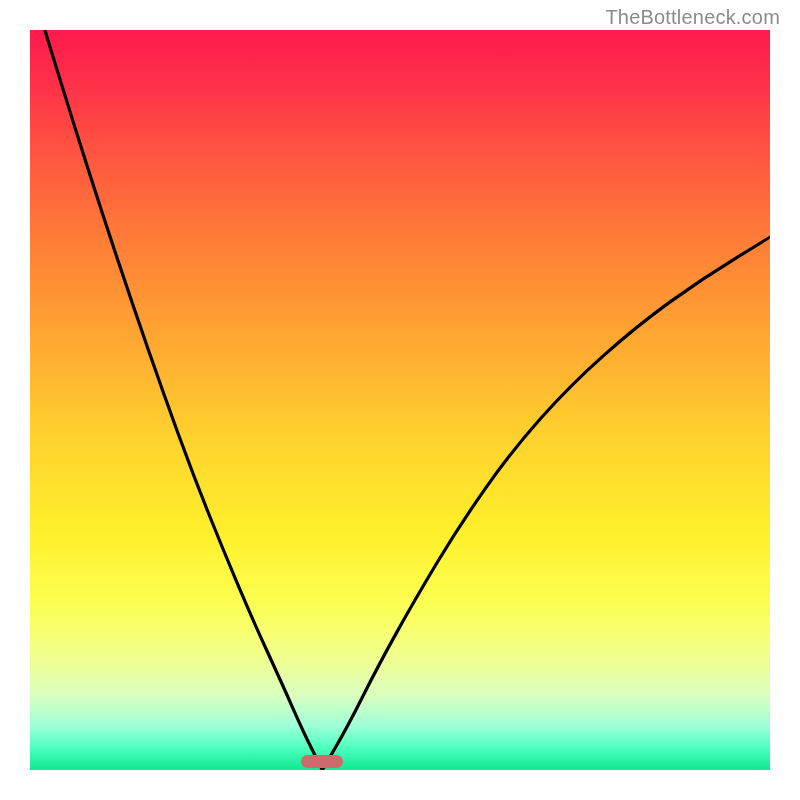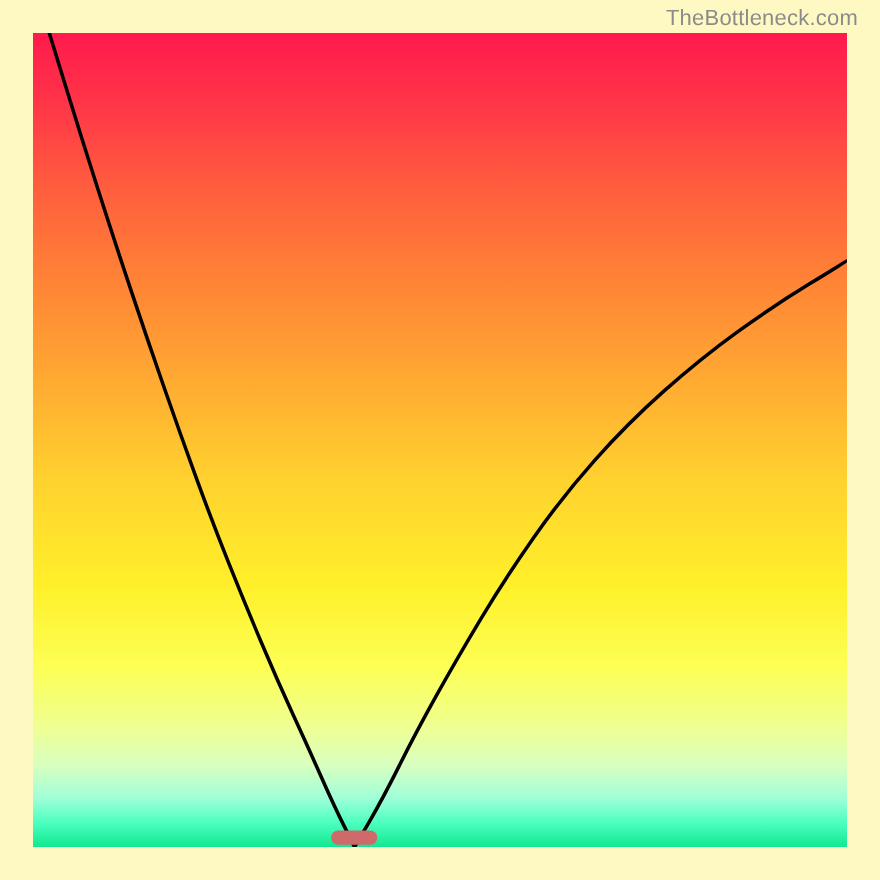--- a/index.html
+++ b/index.html
@@ -7,21 +7,21 @@
     padding: 0;
     width: 800px;
     height: 800px;
     background: #000;
     overflow: hidden;
     font-family: Arial, Helvetica, sans-serif;
   }
   .frame {
     position: absolute;
     inset: 0;
-    background: #fef9c3;
+    background: #ffffff;
     text-align: center;
   }
   .plot {
     position: absolute;
     left: 30px;
     top: 30px;
     width: 740px;
     height: 740px;
     background: linear-gradient(to bottom,
       #ff1a4d 0%,

